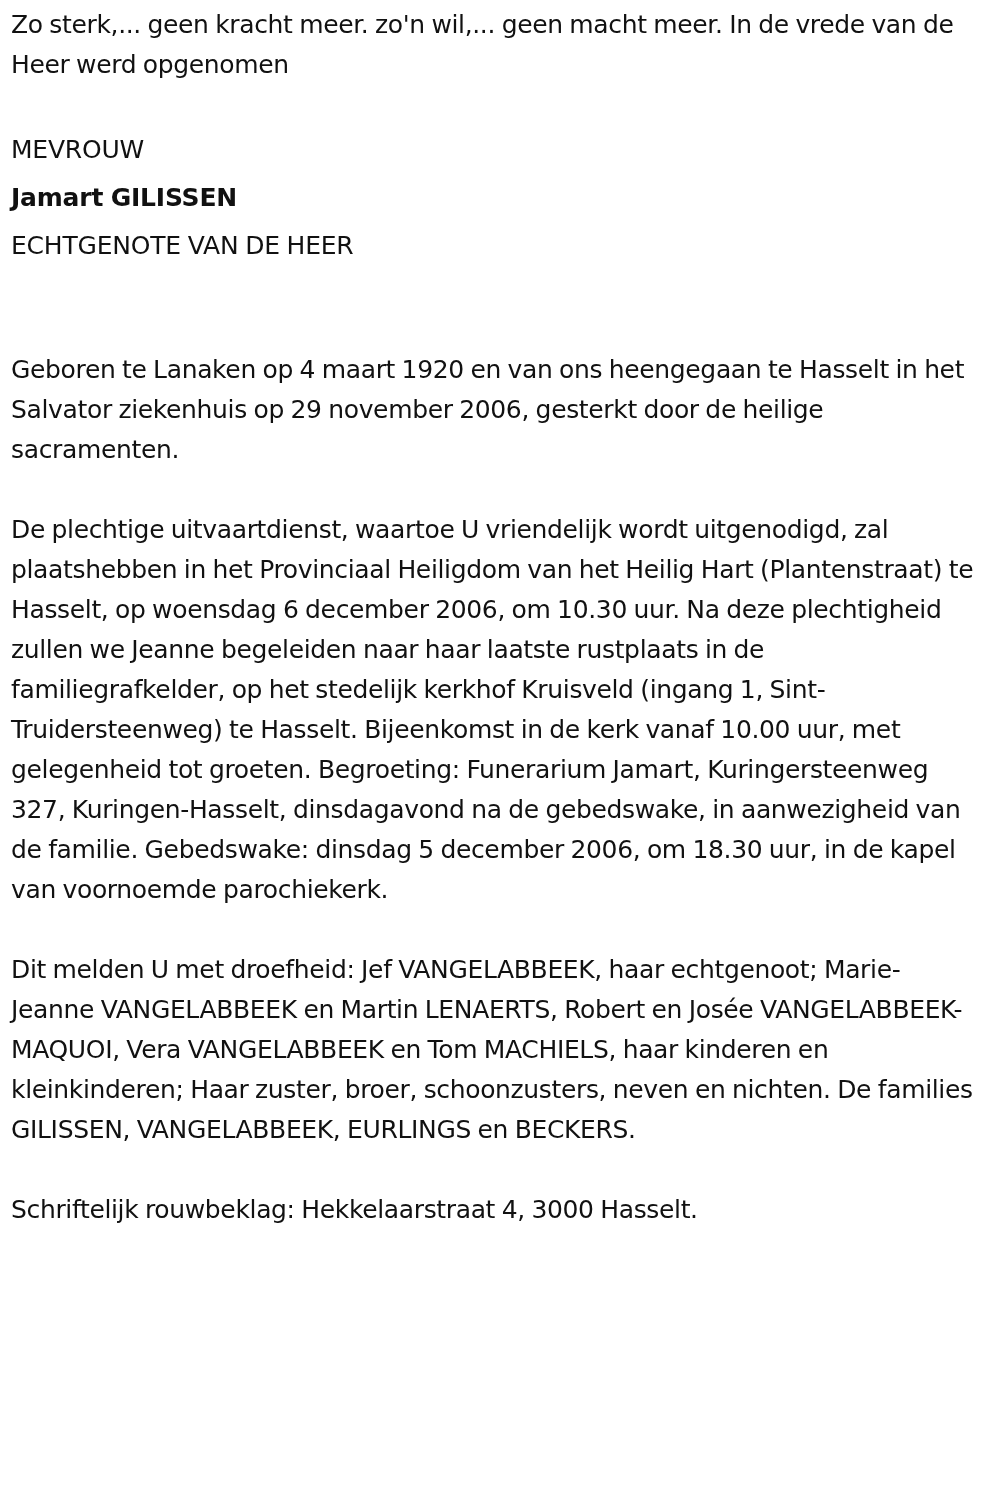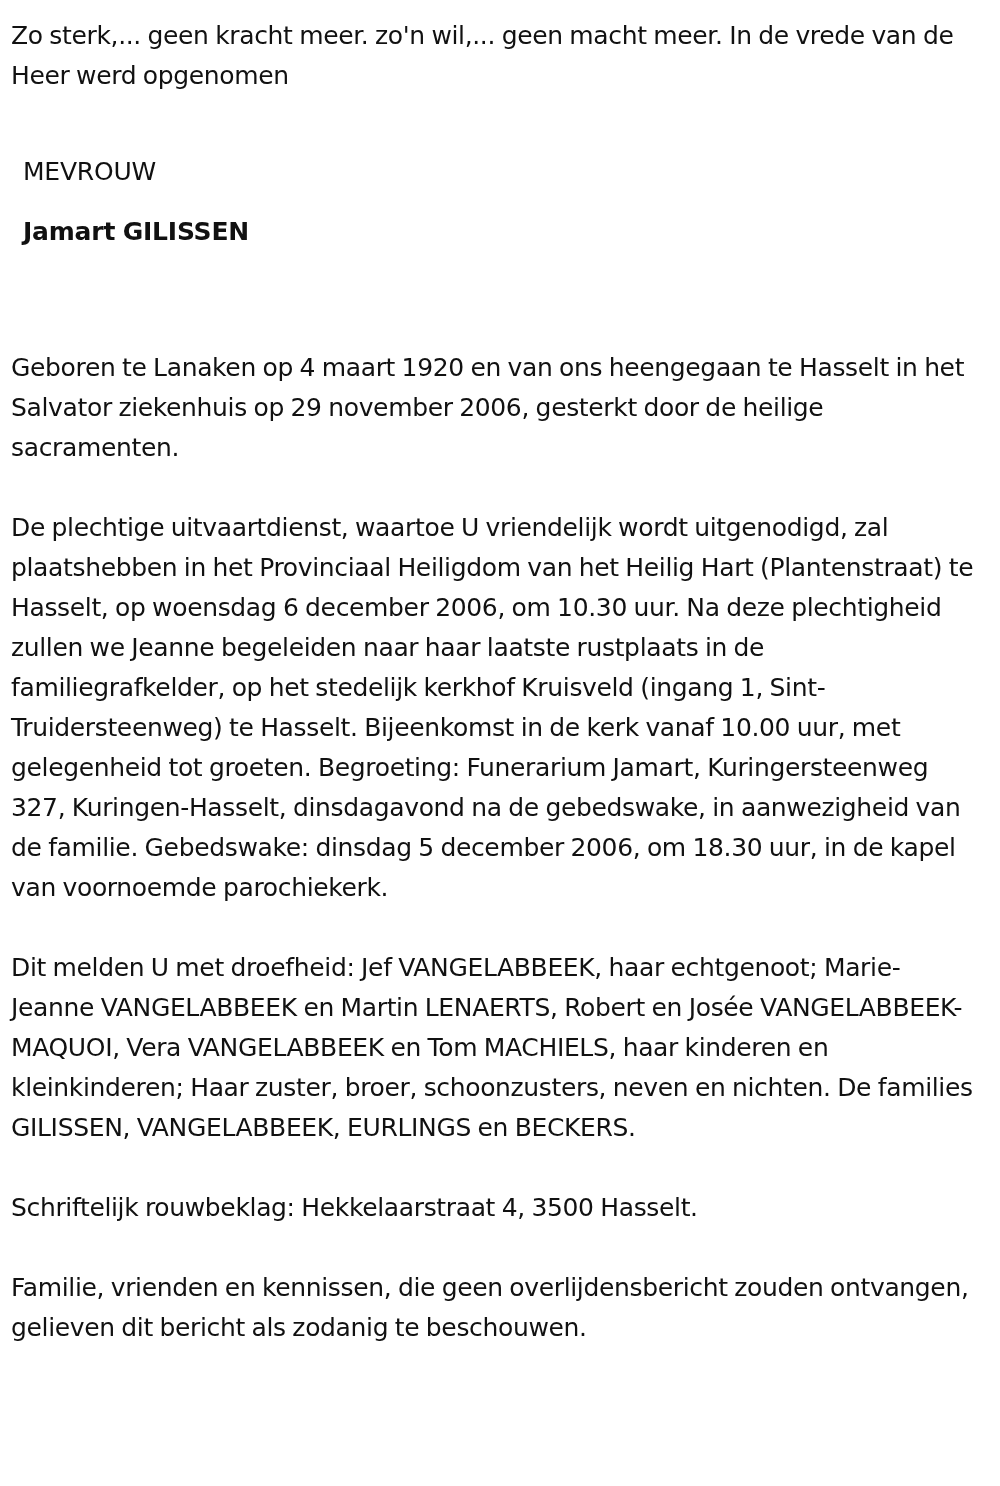--- a/index.html
+++ b/index.html
@@ -10,34 +10,34 @@
     body {
       width: 1000px;
       height: 1486px;
       overflow: hidden;
       font-family: "DejaVu Sans", sans-serif;
       color: #111111;
       font-size: 25px;
       line-height: 40px;
     }
     .page {
-      padding: 16px 8px 0 11px;
+      padding: 5px 8px 0 11px;
       box-sizing: border-box;
       width: 984px;
     }
     p {
       margin: 0;
       letter-spacing: -0.35px;
       word-spacing: -1px;
     }
     .gap {
       height: 40px;
     }
     .header-line {
-      margin: 12px;
+      margin: 0;
       line-height: 48px;
       letter-spacing: -0.2px;
     }
     .bold {
       font-weight: bold;
     }
     .header-block {
       margin-top: 1px;
     }
   </style>
@@ -46,38 +46,38 @@
 
 <div class="page">
 
   <p>Zo sterk,... geen kracht meer. zo'n wil,... geen macht meer. In de vrede van de Heer werd opgenomen</p>
 
   <div class="gap"></div>
 
   <div class="header-block">
     <p class="header-line">MEVROUW</p>
     <p class="header-line bold">Jamart GILISSEN</p>
+    <p class="header-line">ECHTGENOTE VAN DE HEER</p>
   </div>
 
   <div class="gap"></div>
 
 
   <div class="gap"></div>
 
   <p>Geboren te Lanaken op 4 maart 1920 en van ons heengegaan te Hasselt in het Salvator ziekenhuis op 29 november 2006, gesterkt door de heilige sacramenten.</p>
 
   <div class="gap"></div>
 
   <p>De plechtige uitvaartdienst, waartoe U vriendelijk wordt uitgenodigd, zal plaatshebben in het Provinciaal Heiligdom van het Heilig Hart (Plantenstraat) te Hasselt, op woensdag 6 december 2006, om 10.30 uur. Na deze plechtigheid zullen we Jeanne begeleiden naar haar laatste rustplaats in de familiegrafkelder, op het stedelijk kerkhof Kruisveld (ingang 1, Sint-Truidersteenweg) te Hasselt. Bijeenkomst in de kerk vanaf 10.00 uur, met gelegenheid tot groeten. Begroeting: Funerarium Jamart, Kuringersteenweg 327, Kuringen-Hasselt, dinsdagavond na de gebedswake, in aanwezigheid van de familie. Gebedswake: dinsdag 5 december 2006, om 18.30 uur, in de kapel van voornoemde parochiekerk.</p>
 
   <div class="gap"></div>
 
   <p>Dit melden U met droefheid: Jef VANGELABBEEK, haar echtgenoot; Marie-Jeanne VANGELABBEEK en Martin LENAERTS, Robert en Josée VANGELABBEEK-MAQUOI, Vera VANGELABBEEK en Tom MACHIELS, haar kinderen en kleinkinderen; Haar zuster, broer, schoonzusters, neven en nichten. De families GILISSEN, VANGELABBEEK, EURLINGS en BECKERS.</p>
 
   <div class="gap"></div>
 
-  <p>Schriftelijk rouwbeklag: Hekkelaarstraat 4, 3500 Hasselt.</p>
+  <p>Schriftelijk rouwbeklag: Hekkelaarstraat 4, 3000 Hasselt.</p>
 
   <div class="gap"></div>
 
-  <p>Familie, vrienden en kennissen, die geen overlijdensbericht zouden ontvangen, gelieven dit bericht als zodanig te beschouwen.</p>
 
 </div>
 
 </body></html>

